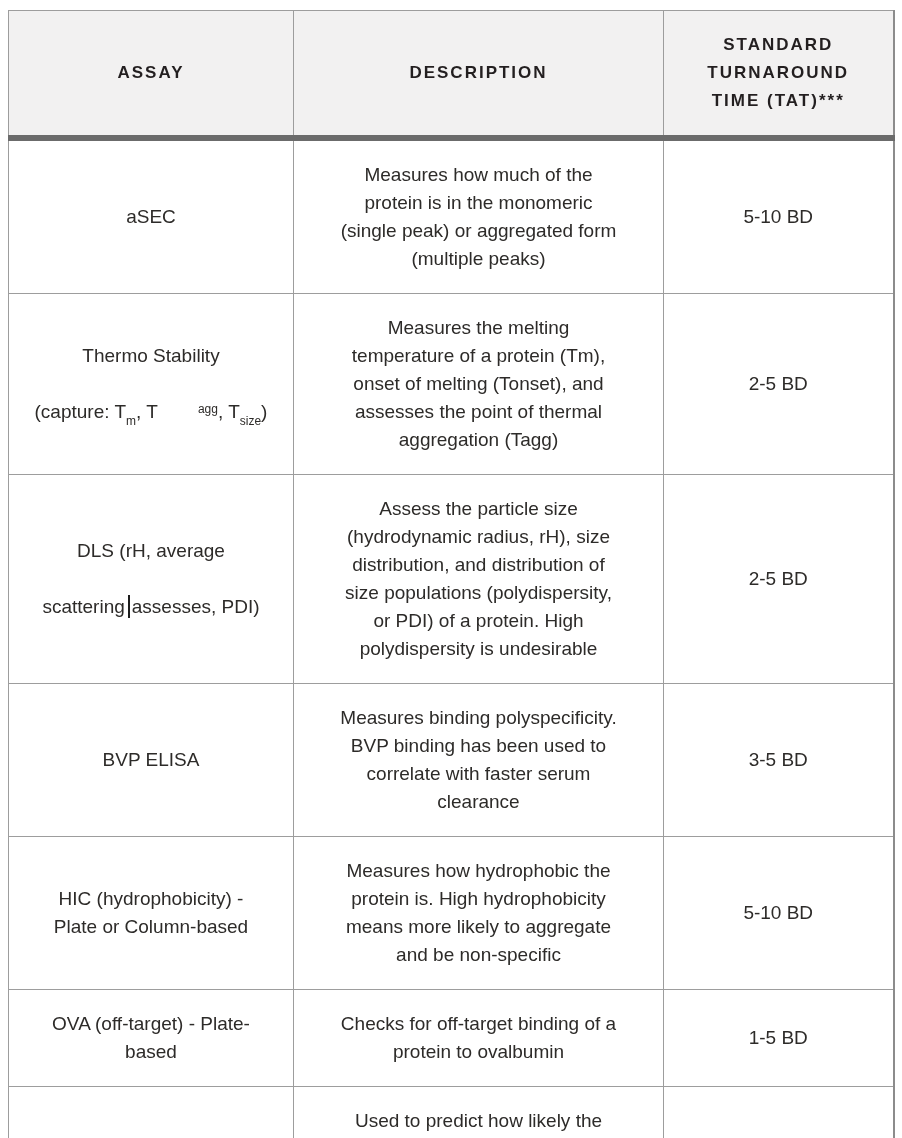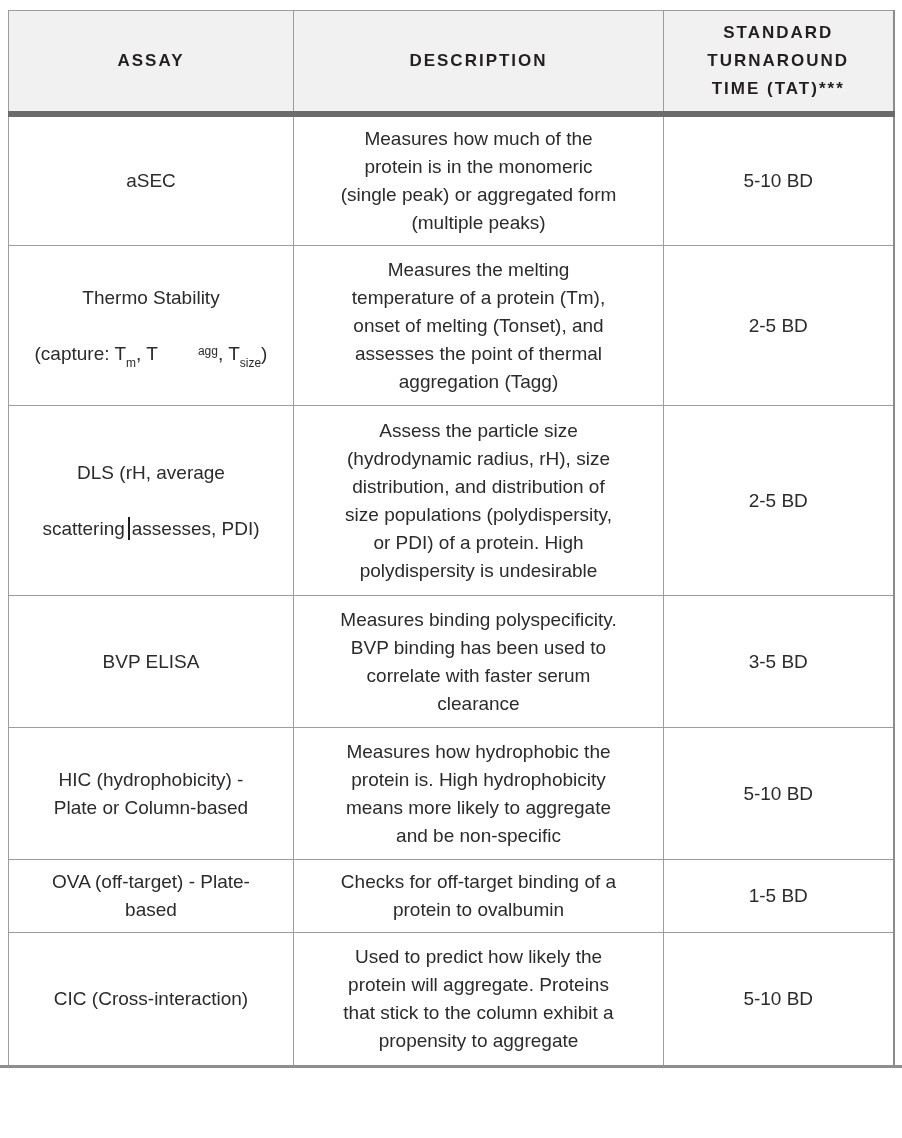--- a/index.html
+++ b/index.html
@@ -22,21 +22,21 @@
     margin: 10px 0 0 8px;
     border-top: 1px solid var(--outer-border, #a0a0a0);
     border-left: 1px solid var(--outer-border, #a0a0a0);
     border-right: 2px solid var(--outer-border-right, #8c8c8c);
   }
   th, td {
     border: 1px solid var(--grid-line, #9d9d9d);
     text-align: center;
     vertical-align: middle;
     white-space: pre-line;
-    padding: 8px 9px;
+    padding: 20px 9px;
   }
   thead th {
     background: var(--header-bg, #f2f1f1);
     color: var(--header-text, #231f20);
     font-weight: bold;
     font-size: 17px;
     line-height: 28px;
     letter-spacing: 2px;
     height: 87px;
     border-bottom: 6px solid var(--header-rule, #6b6b6b);

